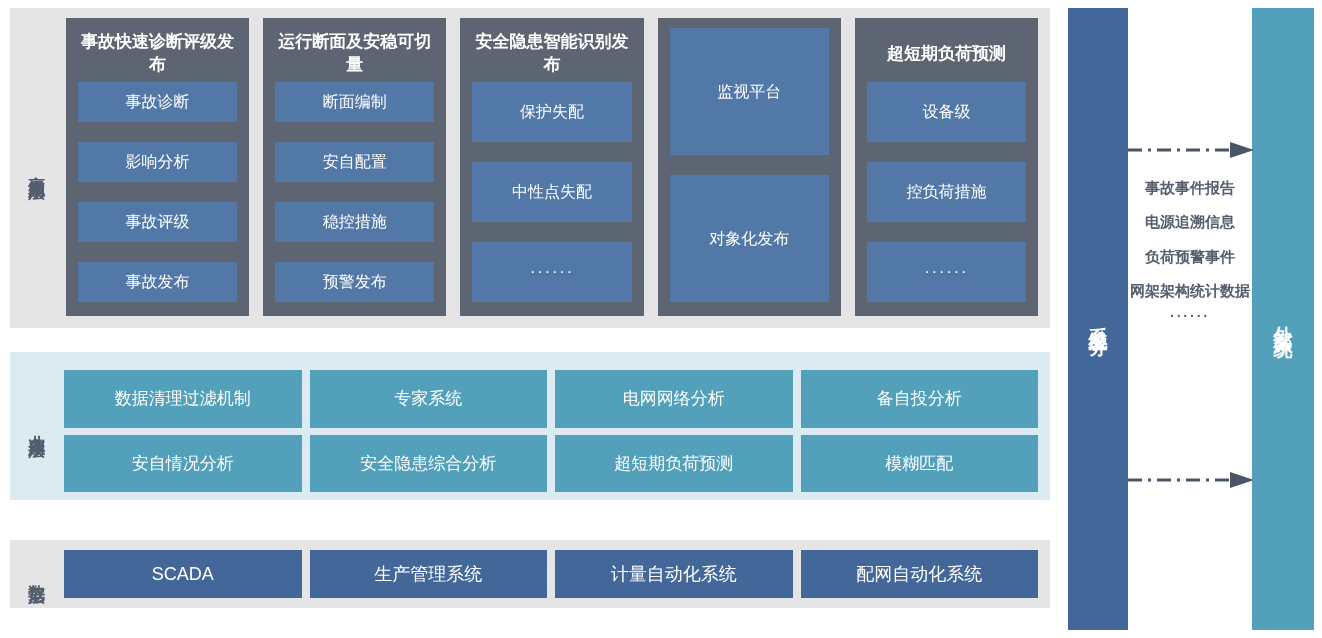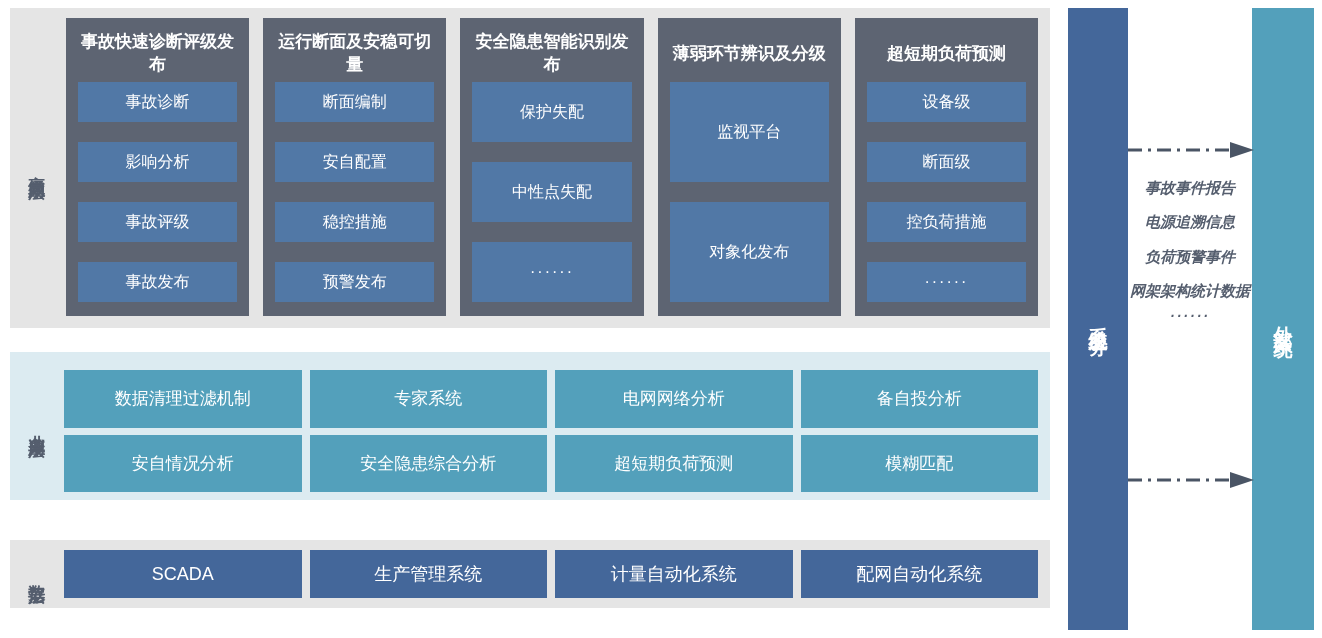--- a/index.html
+++ b/index.html
@@ -145,21 +145,20 @@
   .flow-labels {
     position: absolute;
     left: 68px;
     top: 178px;
     width: 124px;
     text-align: center;
     color: #555e6e;
     font-weight: bold;
     font-size: 15px;
     line-height: 1.35;
-    font-style: italic;
   }
   .flow-labels .flow-item { margin-bottom: 14px; }
   .flow-labels .flow-item:last-child { margin-bottom: 0; }
   .flow-labels .flow-dots { letter-spacing: 2px; font-size: 14px; margin-top: -8px; }
 
   .arrow-line { position: absolute; left: 68px; width: 126px; height: 16px; }
   #arrow-top { top: 142px; }
   #arrow-bottom { top: 472px; }
 </style>
 </head>
@@ -196,32 +195,30 @@
       <div class="adv-col">
         <div class="adv-col-title">安全隐患智能识别发布</div>
         <div class="adv-items">
           <div class="adv-item">保护失配</div>
           <div class="adv-item">中性点失配</div>
           <div class="adv-item dots">······</div>
         </div>
       </div>
 
       <div class="adv-col">
-        <div class="adv-col-title">薄弱环节辨识及分级</div>
         <div class="adv-items">
           <div class="adv-item">监视平台</div>
           <div class="adv-item">对象化发布</div>
         </div>
       </div>
 
       <div class="adv-col">
         <div class="adv-col-title">超短期负荷预测</div>
         <div class="adv-items">
           <div class="adv-item">设备级</div>
-          <div class="adv-item">断面级</div>
           <div class="adv-item">控负荷措施</div>
           <div class="adv-item dots">······</div>
         </div>
       </div>
 
     </div>
   </div>
 
   <div class="layer-panel bluebg" id="panel-business">
     <div class="layer-label">

